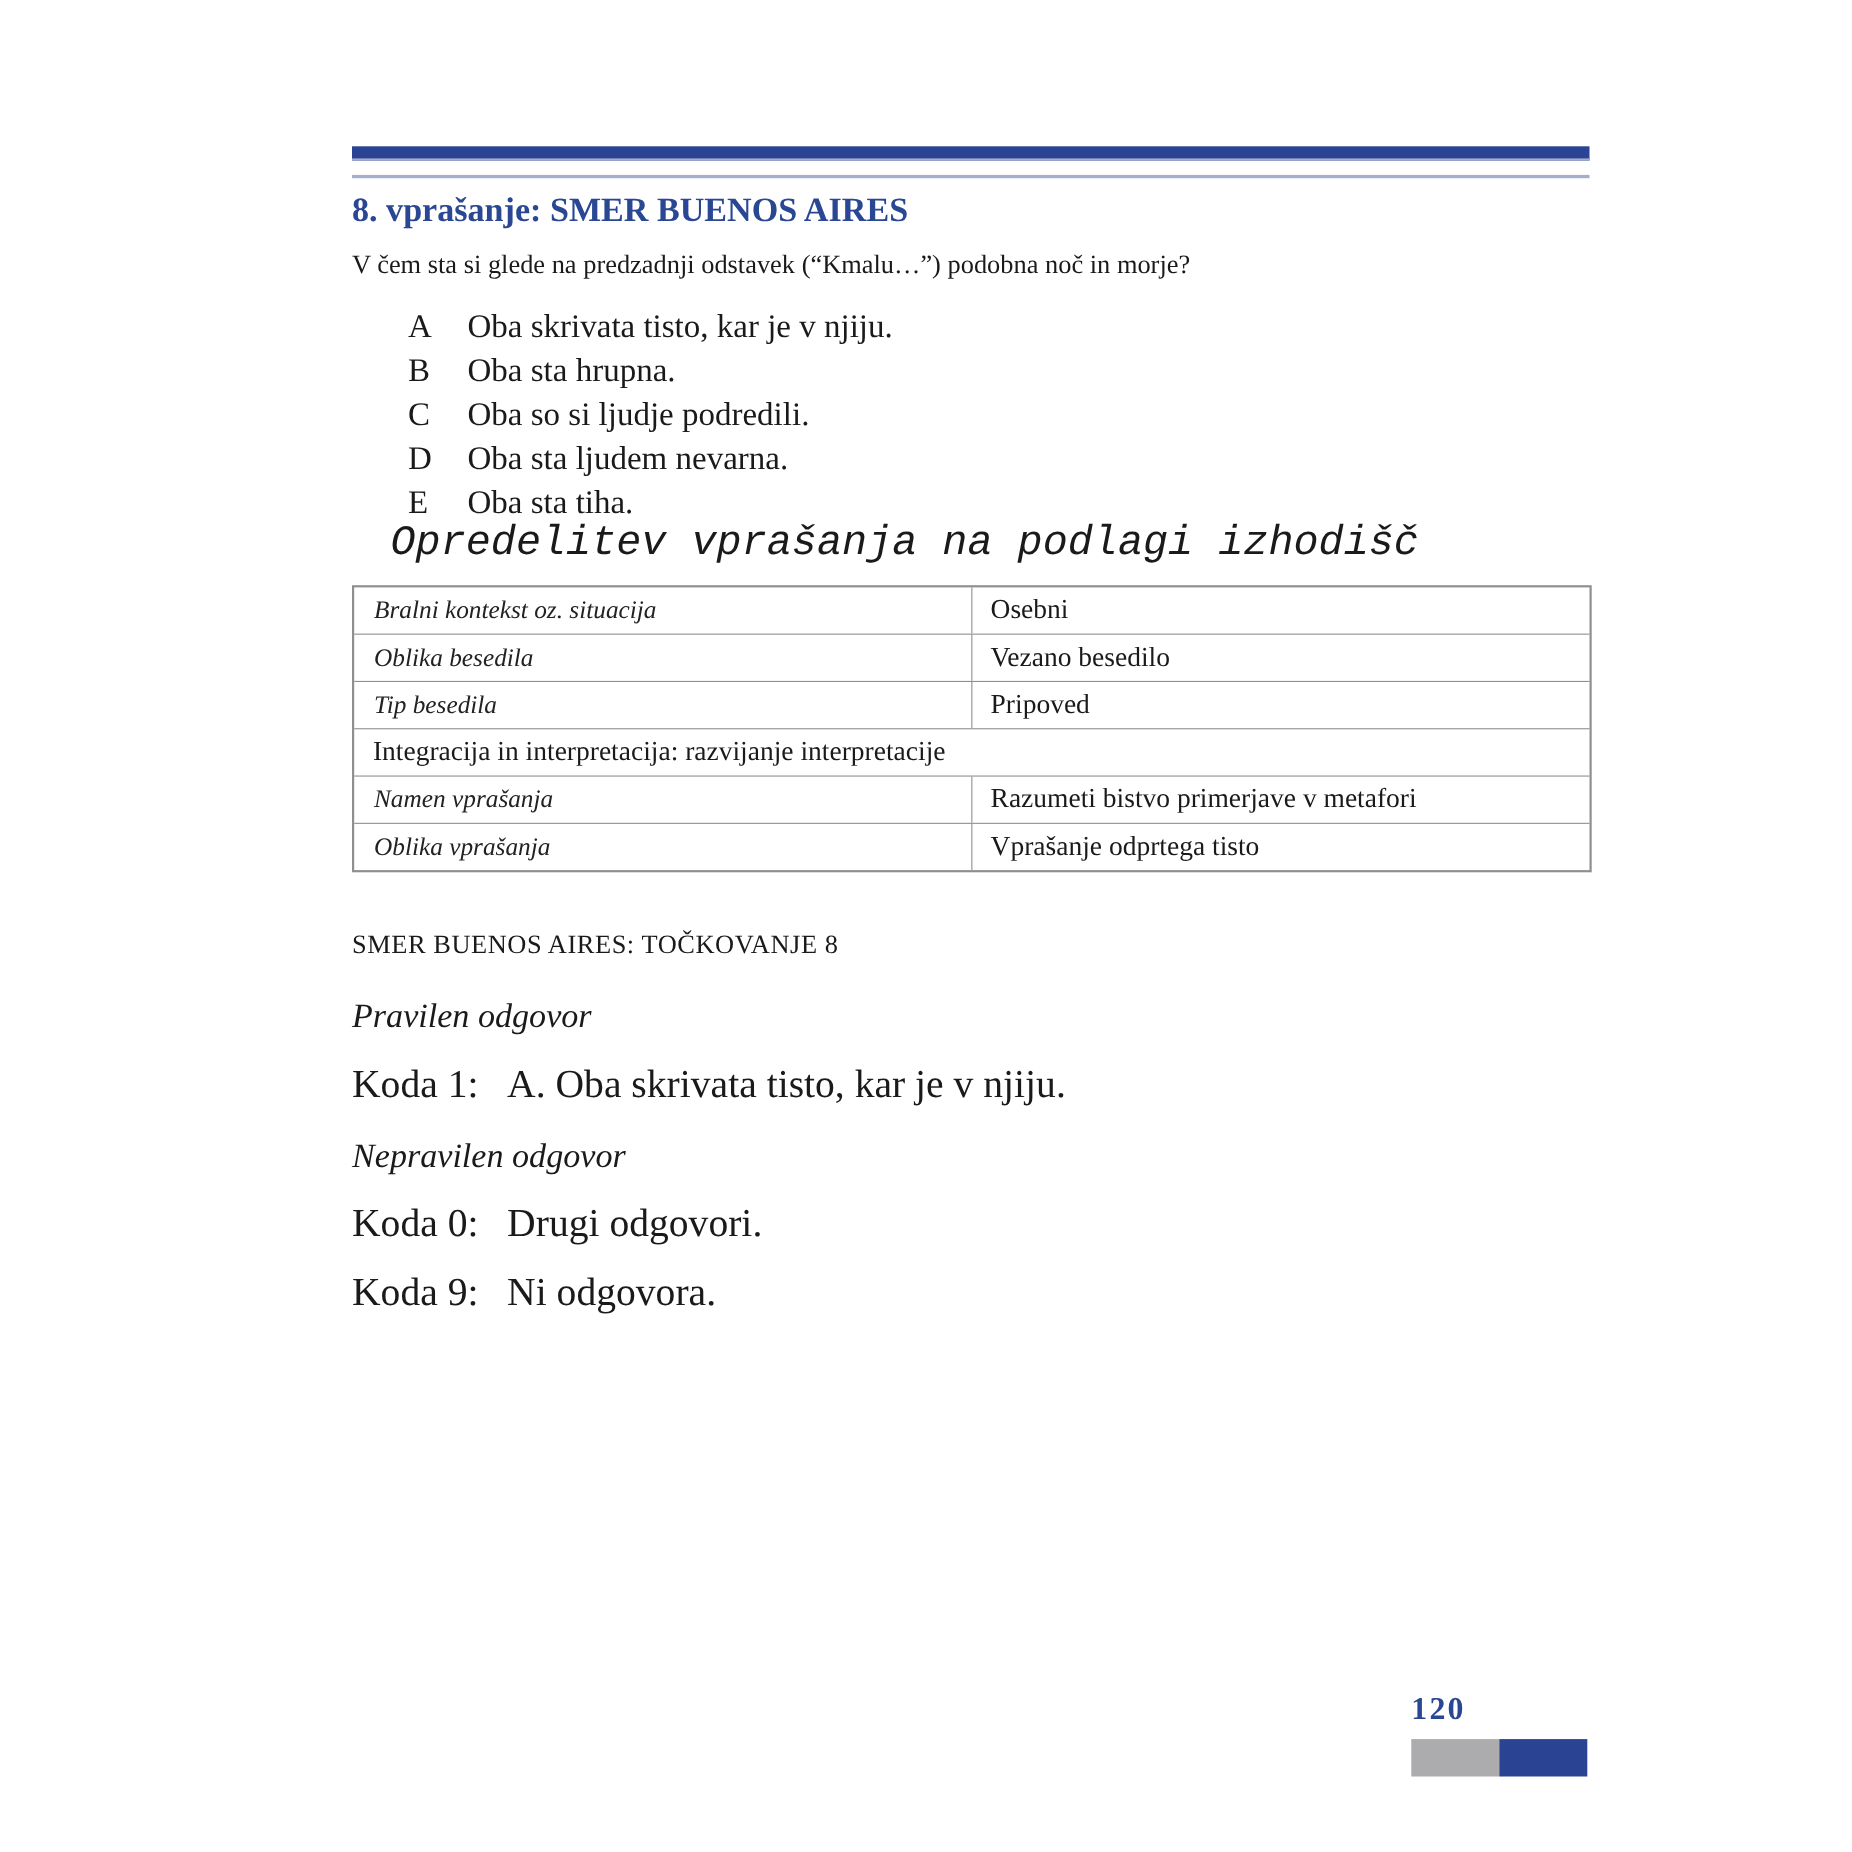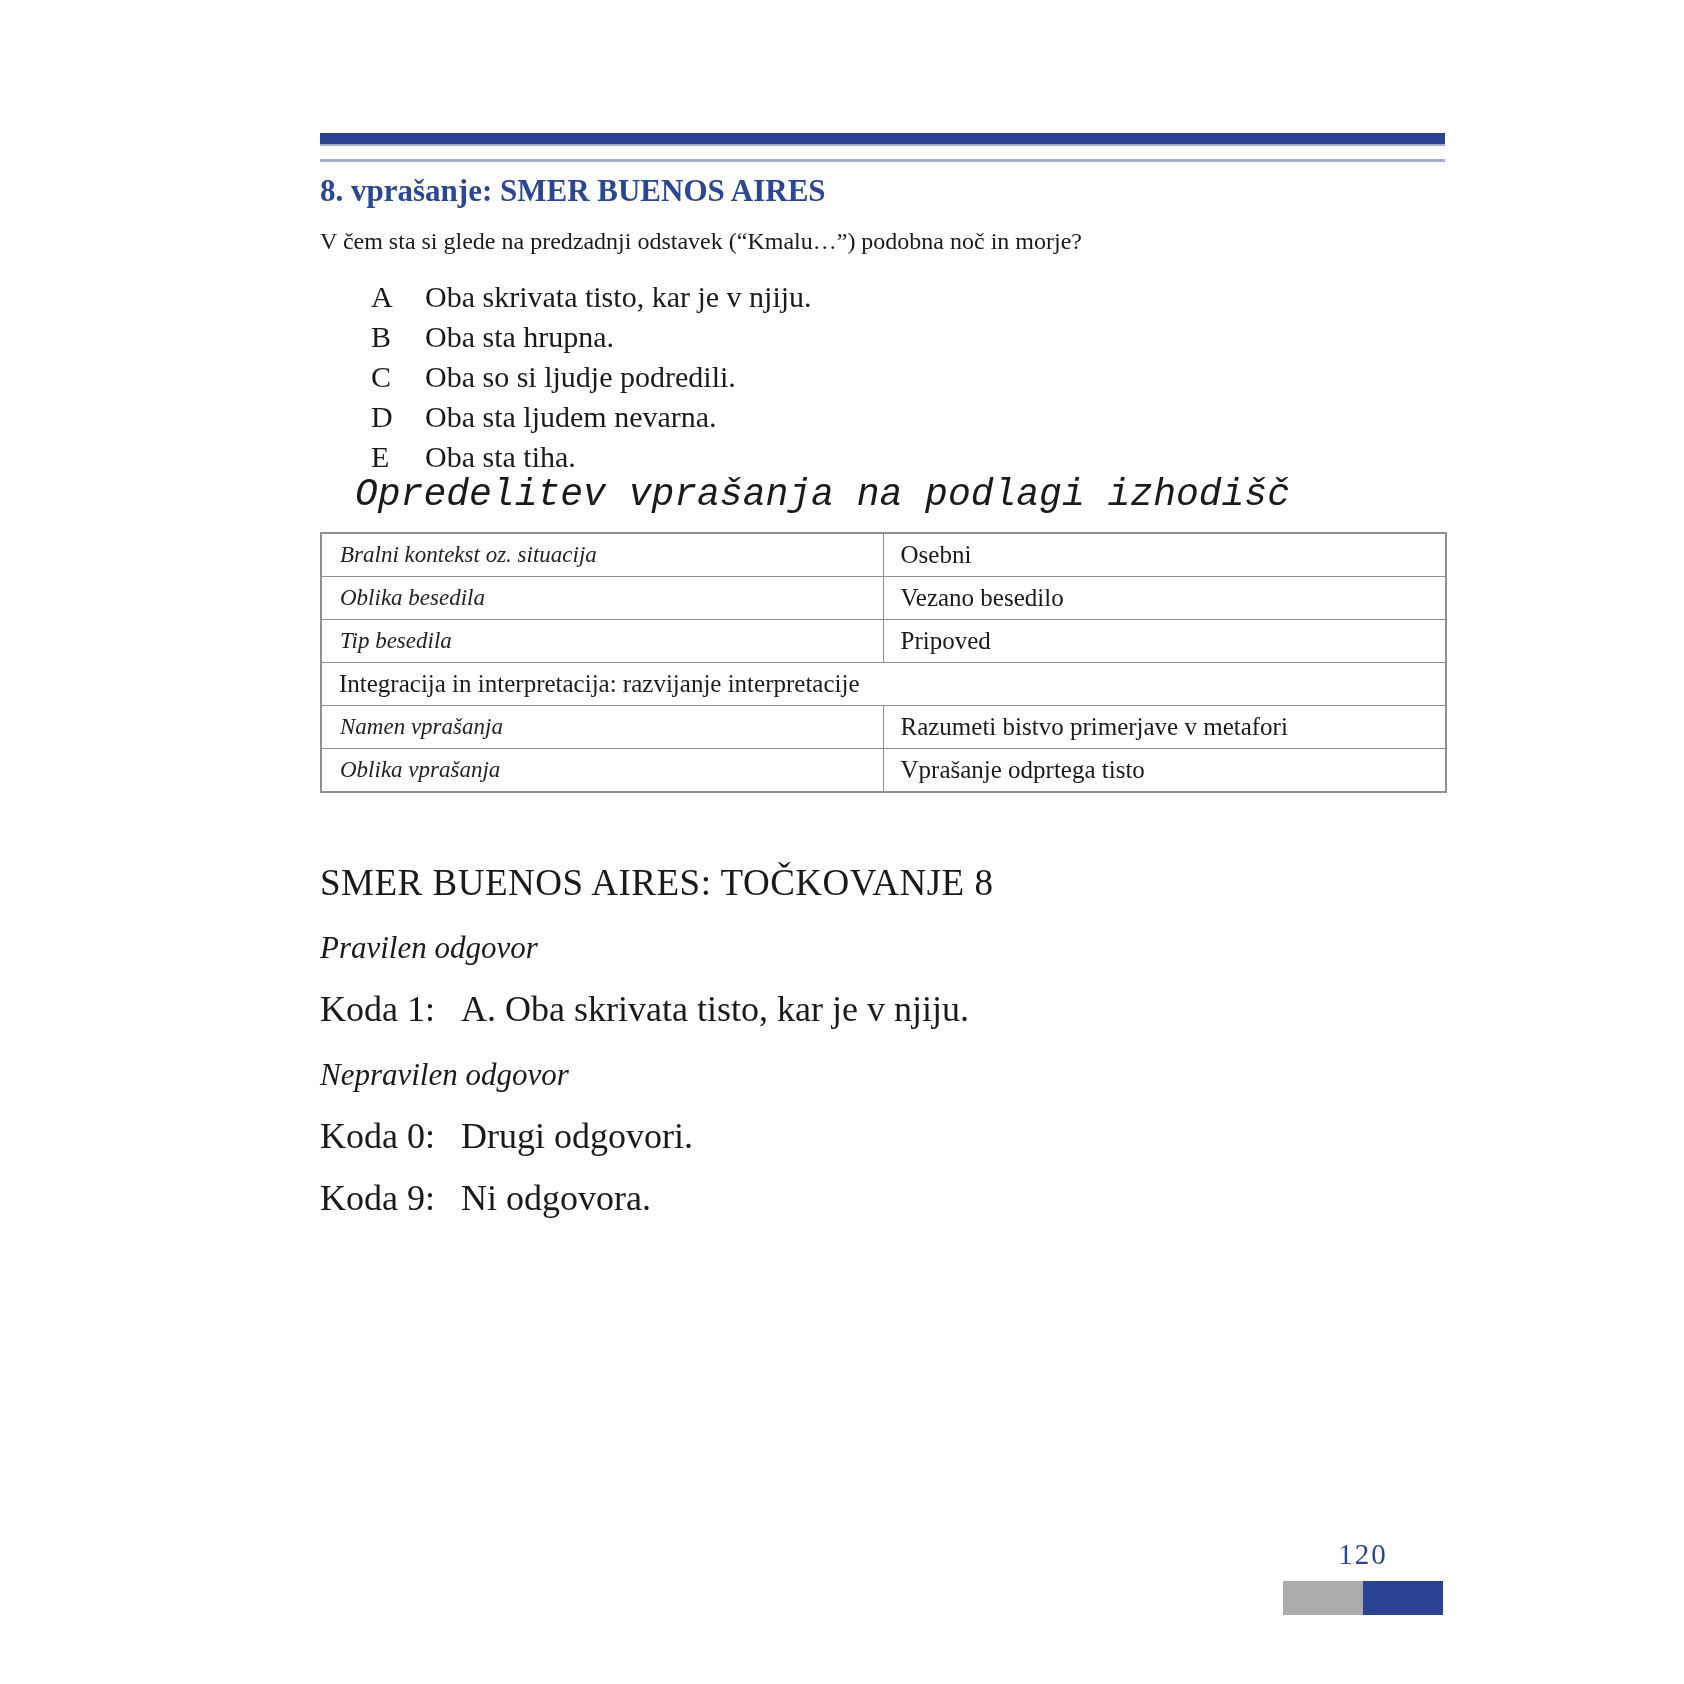--- a/index.html
+++ b/index.html
@@ -88,22 +88,22 @@
   }
   .tcell-value {
     flex: 1 1 auto;
     box-sizing: border-box;
     padding-left: 17px;
     display: flex;
     align-items: center;
     font-size: 25px;
   }
   .scoring-heading {
-    margin-top: 72px;
-    font-size: 37px;
+    margin-top: 48px;
+    font-size: 24px;
     line-height: 36px;
     letter-spacing: 0.5px;
   }
   .answer-type {
     margin-top: 29px;
     font-style: italic;
     font-size: 31px;
     line-height: 36px;
   }
   .code-row {
@@ -114,23 +114,22 @@
   }
   .code-label {
     width: 141px;
     flex: 0 0 141px;
   }
   .page-number {
     position: absolute;
     left: 1283px;
     top: 1538px;
     width: 160px;
-    text-align: center;
     font-size: 29px;
-    font-weight: normal;
+    font-weight: bold;
     color: var(--heading_blue, #2A4793);
     letter-spacing: 2px;
   }
   .footer-bars {
     position: absolute;
     left: 1283px;
     top: 1581px;
     display: flex;
   }
   .footer-bar-gray {

